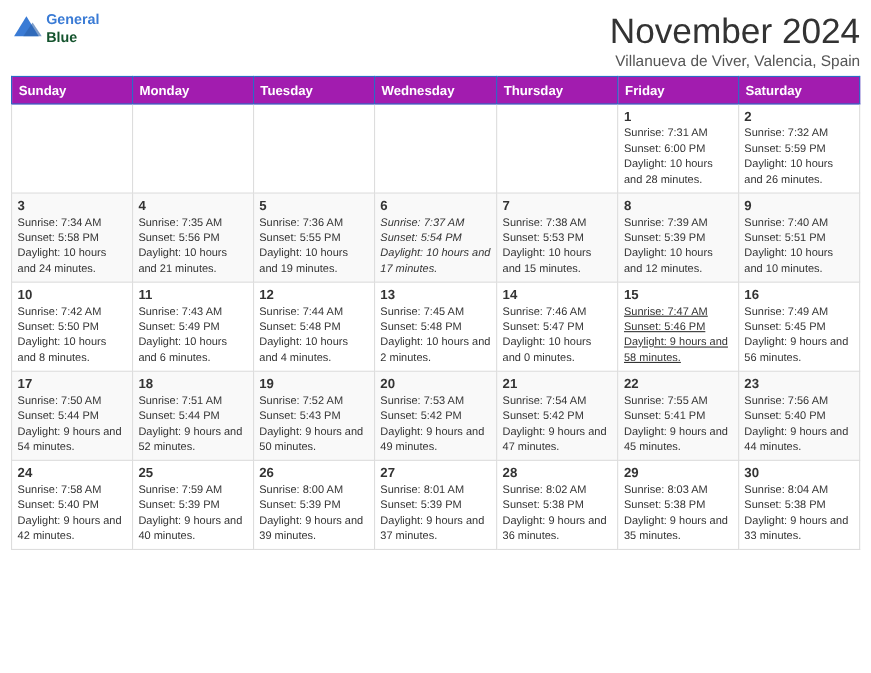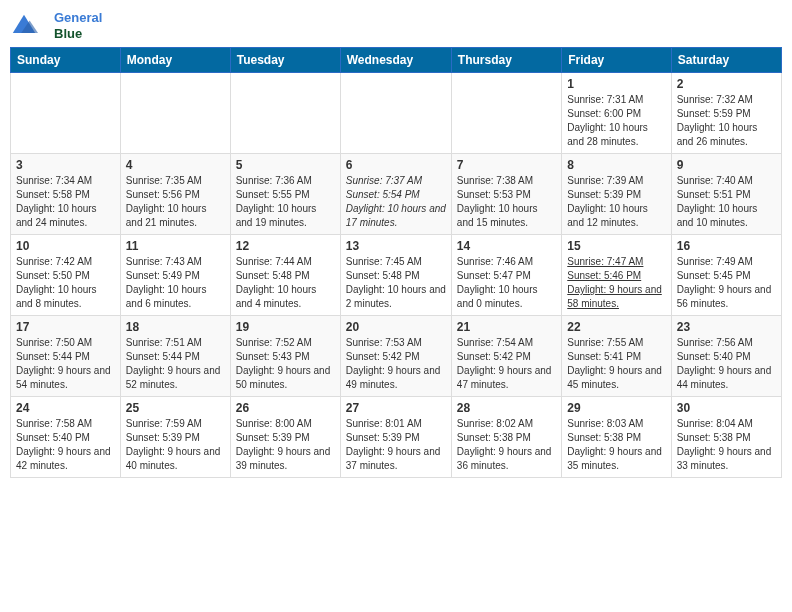--- a/index.html
+++ b/index.html
@@ -12,21 +12,21 @@
     }
     .header {
       display: flex;
       align-items: flex-start;
       justify-content: space-between;
       margin-bottom: 6px;
     }
     .logo {
       display: flex;
       align-items: center;
-      gap: 16px;
+      gap: 4px;
     }
     .logo-text {
       font-size: 13px;
       font-weight: bold;
       color: #333;
       line-height: 1.2;
     }
     .logo-text span {
       color: #3a7bd5;
     }
@@ -45,21 +45,21 @@
     .location {
       font-size: 14px;
       color: #555;
     }
     .calendar {
       width: 100%;
       border-collapse: collapse;
       border: 1px solid #ccc;
     }
     .calendar th {
-      background-color: #0369a1;
+      background-color: #a21caf;
       color: #fff;
       font-size: 12px;
       font-weight: bold;
       padding: 5px 6px;
       text-align: left;
       border: 1px solid #2a6bc5;
     }
     .calendar td {
       vertical-align: top;
       padding: 4px 5px;
@@ -96,20 +96,22 @@
     <svg class="logo-icon" viewBox="0 0 40 40">
       <polygon points="20,4 36,30 4,30" fill="#3a7bd5"></polygon>
       <polygon points="28,12 40,30 16,30" fill="#2a5fa8" opacity="0.6"></polygon>
     </svg>
     <div class="logo-text">
       <div><span>General</span></div>
       <div><span style="color:#14532d">Blue</span></div>
     </div>
   </div>
   <div class="title-block">
+    <div class="month-title">November 2024</div>
+    <div class="location">Villanueva de Viver, Valencia, Spain</div>
   </div>
 </div>
 
 <table class="calendar">
   <thead>
     <tr>
     <th>Sunday</th>
         <th>Monday</th>
         <th>Tuesday</th>
         <th>Wednesday</th>

